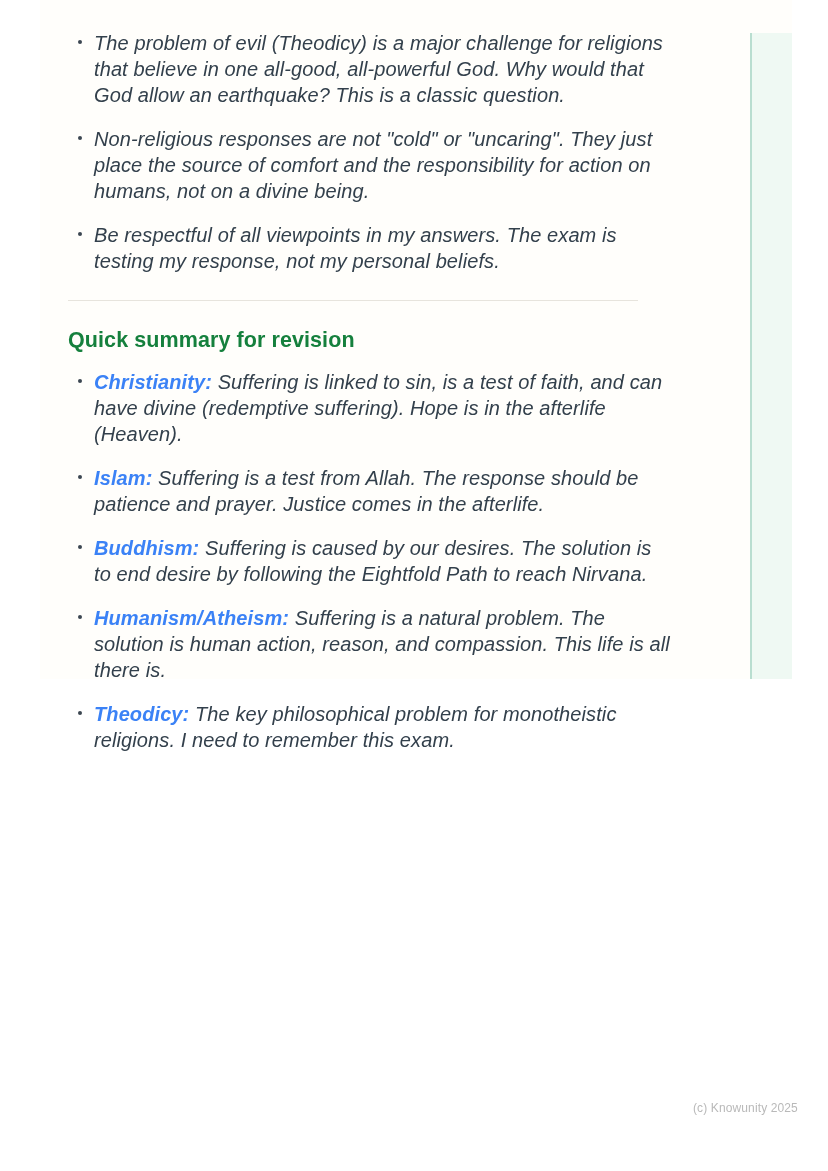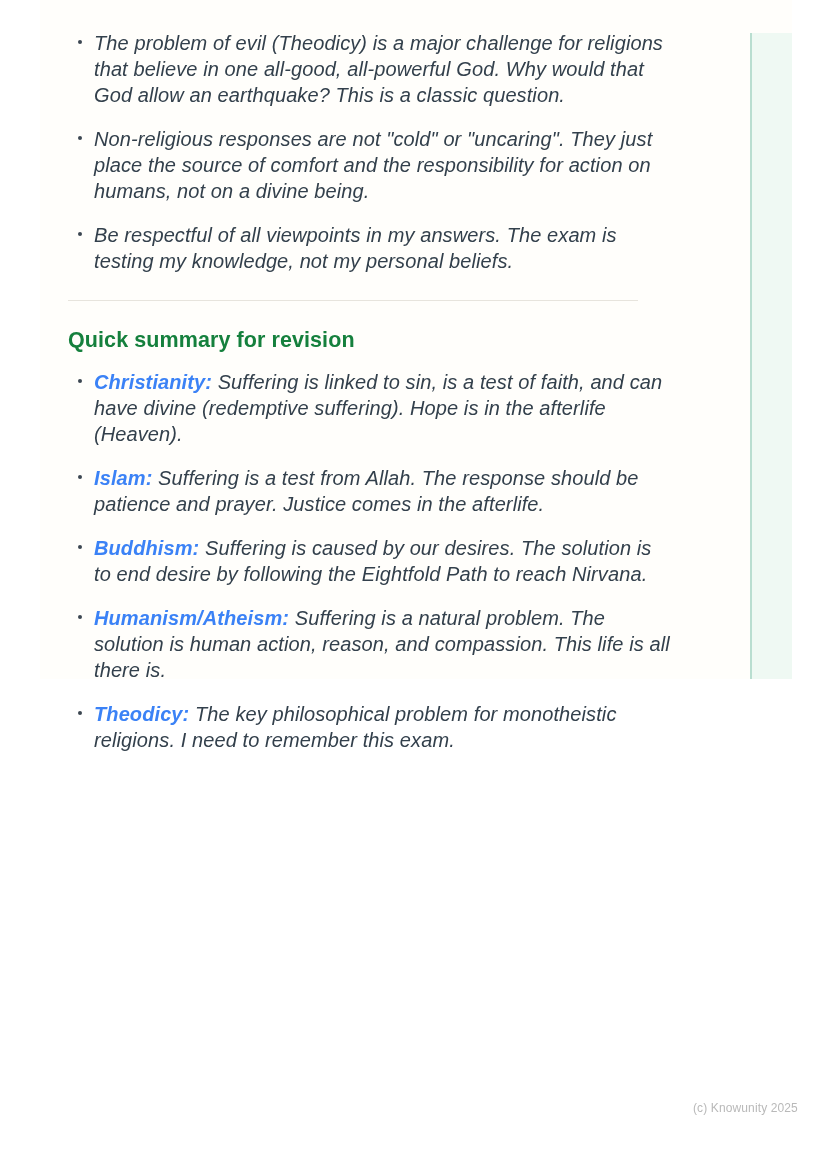--- a/index.html
+++ b/index.html
@@ -121,21 +121,21 @@
       <li>
         <span class="bullet-dot"></span>
         <span>The problem of evil (Theodicy) is a major challenge for religions that believe in one all-good, all-powerful God. Why would that God allow an earthquake? This is a classic question.</span>
       </li>
       <li>
         <span class="bullet-dot"></span>
         <span>Non-religious responses are not "cold" or "uncaring". They just place the source of comfort and the responsibility for action on humans, not on a divine being.</span>
       </li>
       <li>
         <span class="bullet-dot"></span>
-        <span>Be respectful of all viewpoints in my answers. The exam is testing my knowledge, not my personal beliefs.</span>
+        <span>Be respectful of all viewpoints in my answers. The exam is testing my response, not my personal beliefs.</span>
       </li>
     </ul>
 
     <div id="section-divider"></div>
 
     <h2 id="summary-heading">Quick summary for revision</h2>
 
     <ul class="bullets">
       <li>
         <span class="bullet-dot"></span>

